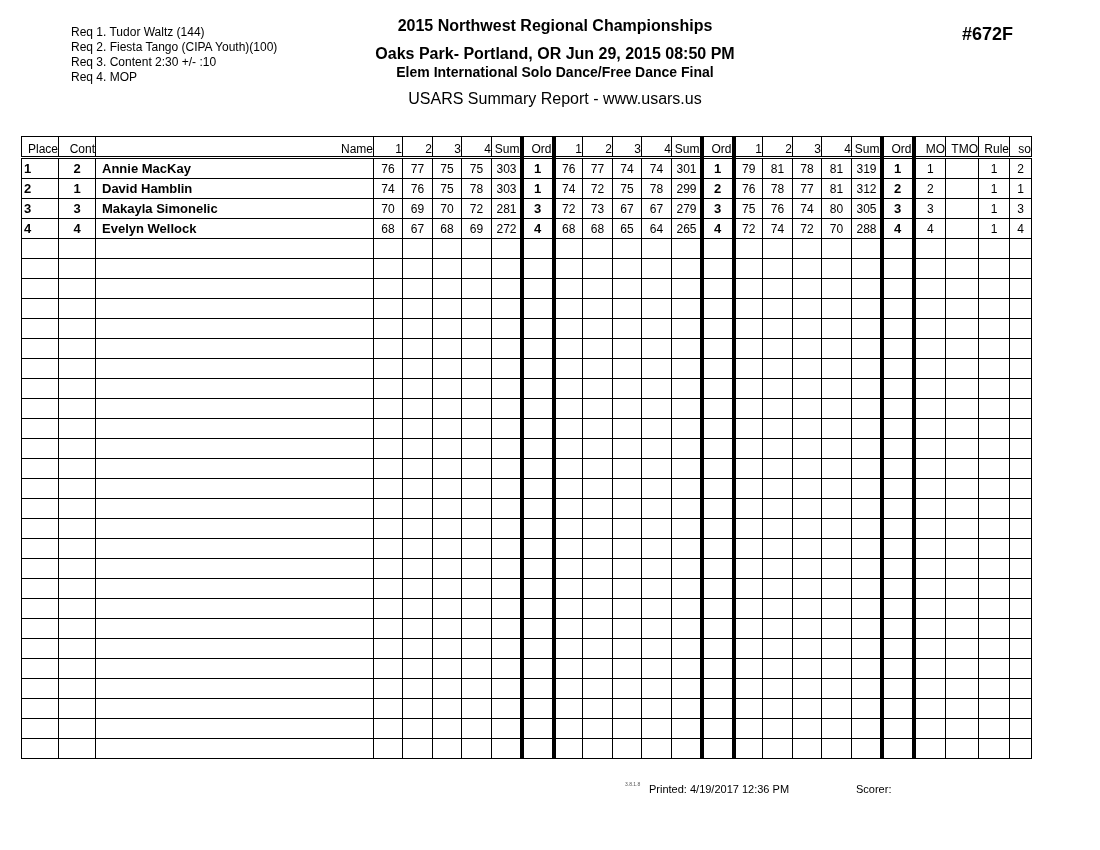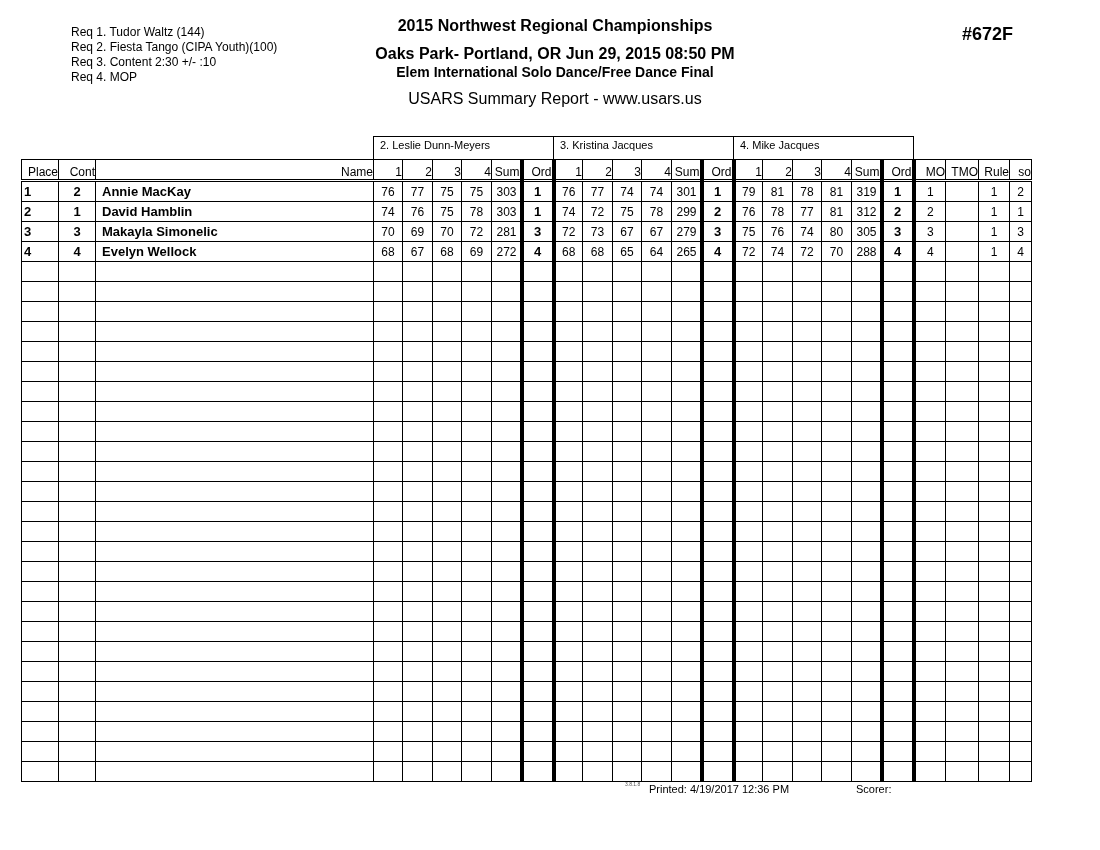--- a/index.html
+++ b/index.html
@@ -67,27 +67,20 @@
       <col style="width:29px">
       <col style="width:30px">
       <col style="width:30px">
       <col style="width:32px">
     <col style="width:32px">
       <col style="width:33px">
       <col style="width:31px">
       <col style="width:22px">
   </colgroup>
   <tbody id="tbody">
-    <tr class="judgerow">
-      <td class="blank" colspan="3"></td>
-      <td class="jname" colspan="6">2.  Leslie Dunn-Meyers</td>
-      <td class="jname" colspan="6">3.  Kristina Jacques</td>
-      <td class="jname" colspan="6">4.  Mike Jacques</td>
-      <td class="blank" colspan="4"></td>
-    </tr>
     <tr class="colhdr">
       <td class="left">Place</td>
       <td>Cont</td>
       <td class="left" style="padding-left:6px">Name</td>
       <td>1</td>
       <td>2</td>
       <td>3</td>
       <td>4</td>
       <td>Sum</td>
       <td class="thickL">Ord</td>

